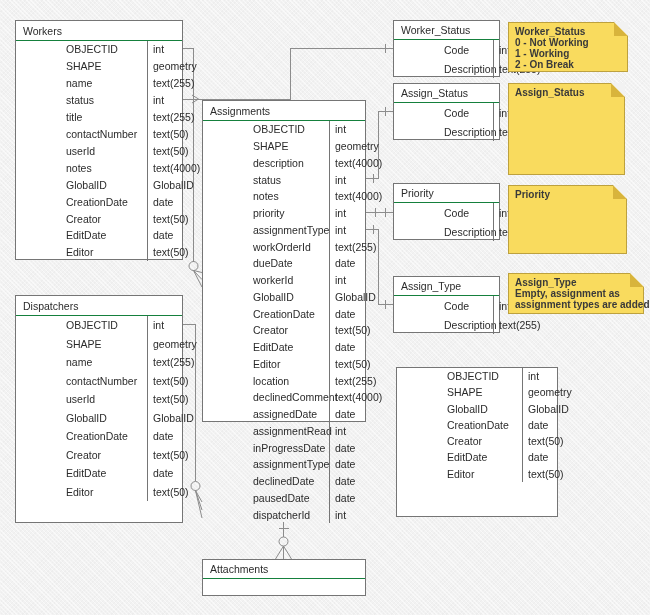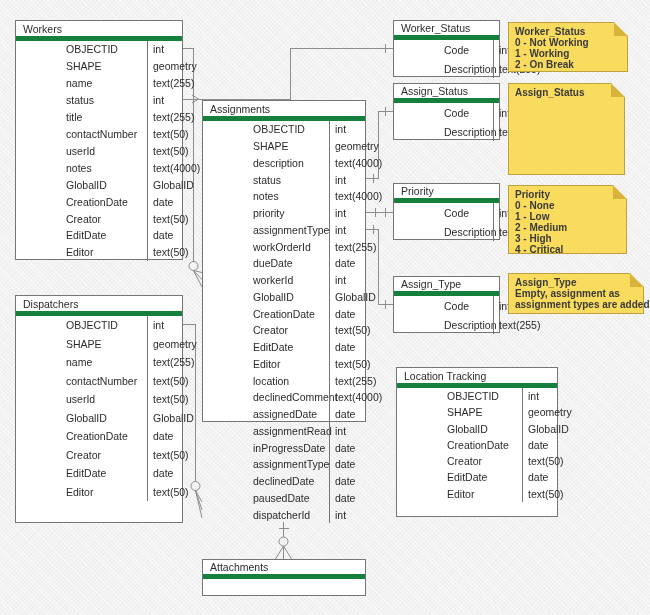--- a/index.html
+++ b/index.html
@@ -13,21 +13,21 @@
     color:#2b2b2b;
     -webkit-font-smoothing:antialiased;
   }
   #connectors{position:absolute;left:0;top:0;pointer-events:none;}
 
   .etable{
     position:absolute;background:#ffffff;border:1px solid #757575;
     box-sizing:border-box;font-size:10.5px;
   }
   .thead{
-    height:var(--hh,20px);border-bottom:5px solid #15803d;
+    height:var(--hh,20px);border-bottom:1px solid #15803d;
     display:flex;align-items:center;padding-left:7px;box-sizing:border-box;
     white-space:nowrap;
   }
   .tbody{position:relative;margin-left:44px;}
   .frow{display:flex;height:var(--rh,17px);align-items:center;}
   .fn{
     width:var(--c1,85px);flex:none;padding-left:6px;box-sizing:border-box;
     white-space:nowrap;overflow:visible;
   }
   .ft{
@@ -333,21 +333,20 @@
         <span class="ft">int</span>
       </div>
       <div class="frow">
         <span class="fn">Description</span>
         <span class="ft">text(255)</span>
       </div>
     </div>
 </div>
 
 <div class="etable" style="left:396px;top:367px;width:162px;height:150px;--hh:20px;--rh:16.25px;--c1:81px">
-  <div class="thead">Location Tracking</div>
   <div class="tbody">
       <div class="frow">
         <span class="fn">OBJECTID</span>
         <span class="ft">int</span>
       </div>
       <div class="frow">
         <span class="fn">SHAPE</span>
         <span class="ft">geometry</span>
       </div>
       <div class="frow">
@@ -398,27 +397,20 @@
   </svg>
   <div class="ntitle">Assign_Status</div>
 </div>
 
 <div class="note" style="left:508px;top:185px;width:119px;height:69px">
   <svg class="fold" width="14" height="14">
     <path d="M0 0 L14 14 L0 14 Z" fill="#D8B43C"></path>
     <path d="M0 0 L14 0 L14 14 Z" fill="#f2f2f2"></path>
   </svg>
   <div class="ntitle">Priority</div>
-  <div>
-      <div class="nline">0 - None</div>
-      <div class="nline">1 - Low</div>
-      <div class="nline">2 - Medium</div>
-      <div class="nline">3 - High</div>
-      <div class="nline">4 - Critical</div>
-    </div>
 </div>
 
 <div class="note" style="left:508px;top:273px;width:136px;height:41px">
   <svg class="fold" width="14" height="14">
     <path d="M0 0 L14 14 L0 14 Z" fill="#D8B43C"></path>
     <path d="M0 0 L14 0 L14 14 Z" fill="#f2f2f2"></path>
   </svg>
   <div class="ntitle">Assign_Type</div>
   <div>
       <div class="nline">Empty, assignment as</div>

